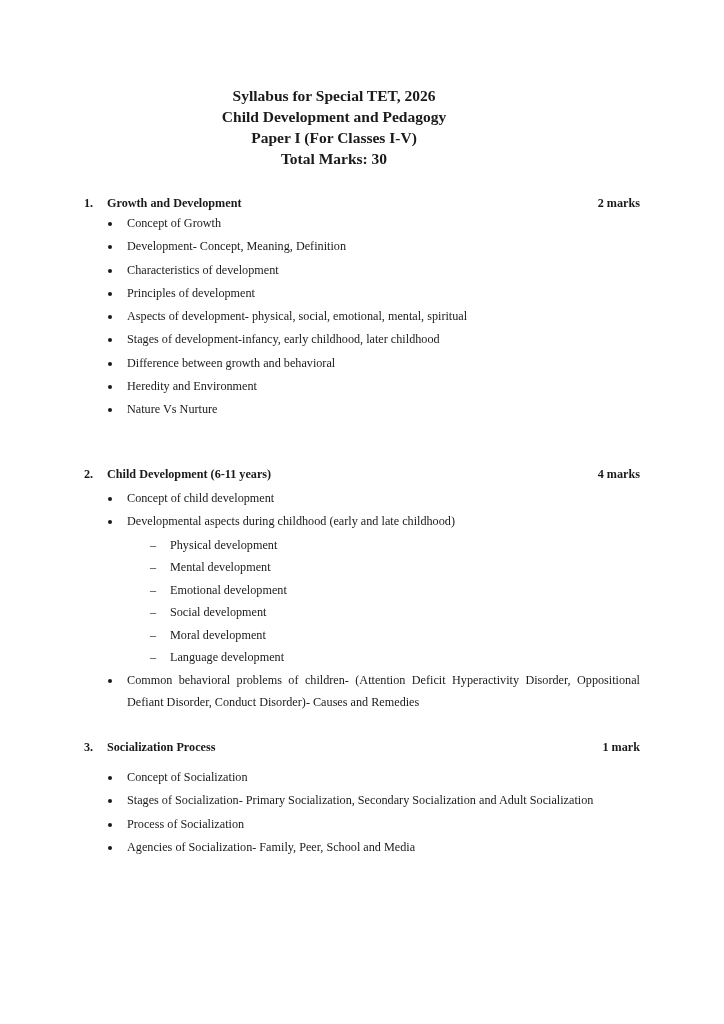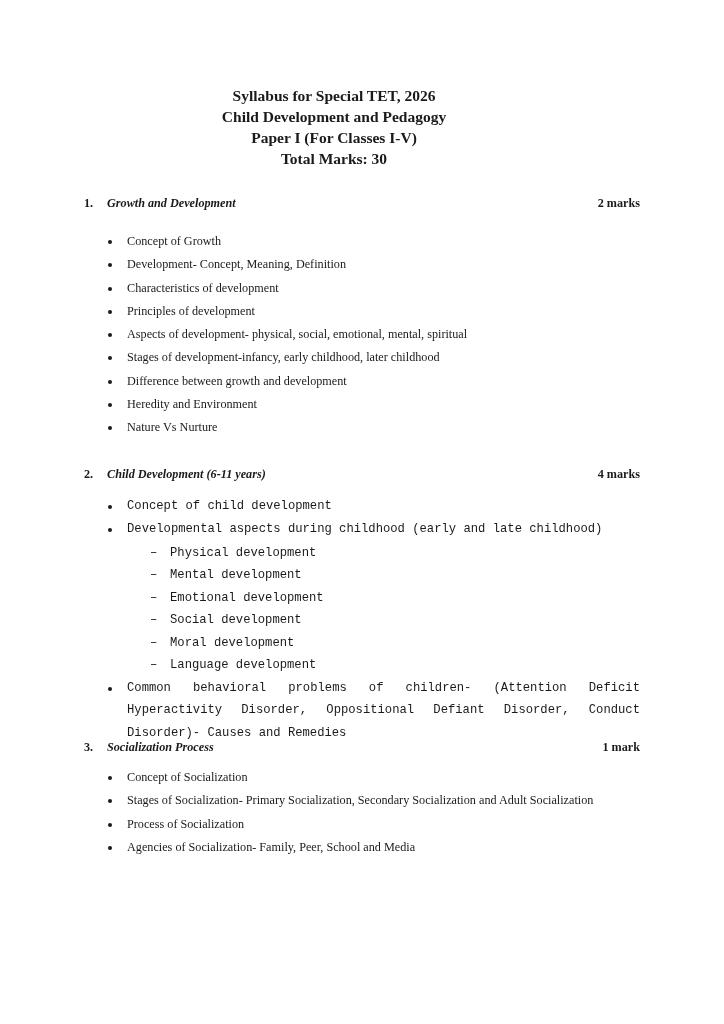--- a/index.html
+++ b/index.html
@@ -36,21 +36,20 @@
       align-items: baseline;
       font-weight: bold;
       height: 18px;
       line-height: 18px;
     }
     .sec-num {
       width: 23px;
     }
     .sec-title {
       flex: 1;
-      font-style: italic;
     }
     .sec-marks {
       text-align: center;
     }
     .bullets {
       list-style: none;
       margin: 0;
       padding: 0;
     }
     .bullet {
@@ -97,40 +96,40 @@
   <div>Paper I (For Classes I-V)</div>
   <div>Total Marks: 30</div>
 </div>
 
 <div class="section" style="top:194px;">
   <div class="sec-head">
     <span class="sec-num">1.</span>
     <span class="sec-title">Growth and Development</span>
     <span class="sec-marks">2 marks</span>
   </div>
-  <ul class="bullets" style="margin-top:18px;">
+  <ul class="bullets" style="margin-top:0;">
     <li class="bullet"><span class="dot"></span><span>Concept of Growth</span></li>
     <li class="bullet"><span class="dot"></span><span>Development- Concept, Meaning, Definition</span></li>
     <li class="bullet"><span class="dot"></span><span>Characteristics of development</span></li>
     <li class="bullet"><span class="dot"></span><span>Principles of development</span></li>
     <li class="bullet"><span class="dot"></span><span>Aspects of development- physical, social, emotional, mental, spiritual</span></li>
     <li class="bullet"><span class="dot"></span><span>Stages of development-infancy, early childhood, later childhood</span></li>
-    <li class="bullet"><span class="dot"></span><span>Difference between growth and development</span></li>
+    <li class="bullet"><span class="dot"></span><span>Difference between growth and behavioral</span></li>
     <li class="bullet"><span class="dot"></span><span>Heredity and Environment</span></li>
     <li class="bullet"><span class="dot"></span><span>Nature Vs Nurture</span></li>
   </ul>
 </div>
 
 <div class="section" style="top:465px;">
   <div class="sec-head">
     <span class="sec-num">2.</span>
     <span class="sec-title">Child Development (6-11 years)</span>
     <span class="sec-marks">4 marks</span>
   </div>
-  <ul class="bullets" style="margin-top:12px;font-family:Liberation Mono, monospace;">
+  <ul class="bullets" style="margin-top:4px;">
     <li class="bullet"><span class="dot"></span><span>Concept of child development</span></li>
     <li class="bullet"><span class="dot"></span><span>Developmental aspects during childhood (early and late childhood)</span>
       <ul class="sub">
         <li class="sub-item" style="margin-left:-43px;"><span class="dash">–</span><span>Physical development</span></li>
         <li class="sub-item" style="margin-left:-43px;"><span class="dash">–</span><span>Mental development</span></li>
         <li class="sub-item" style="margin-left:-43px;"><span class="dash">–</span><span>Emotional development</span></li>
         <li class="sub-item" style="margin-left:-43px;"><span class="dash">–</span><span>Social development</span></li>
         <li class="sub-item" style="margin-left:-43px;"><span class="dash">–</span><span>Moral development</span></li>
         <li class="sub-item" style="margin-left:-43px;"><span class="dash">–</span><span>Language development</span></li>
       </ul>

